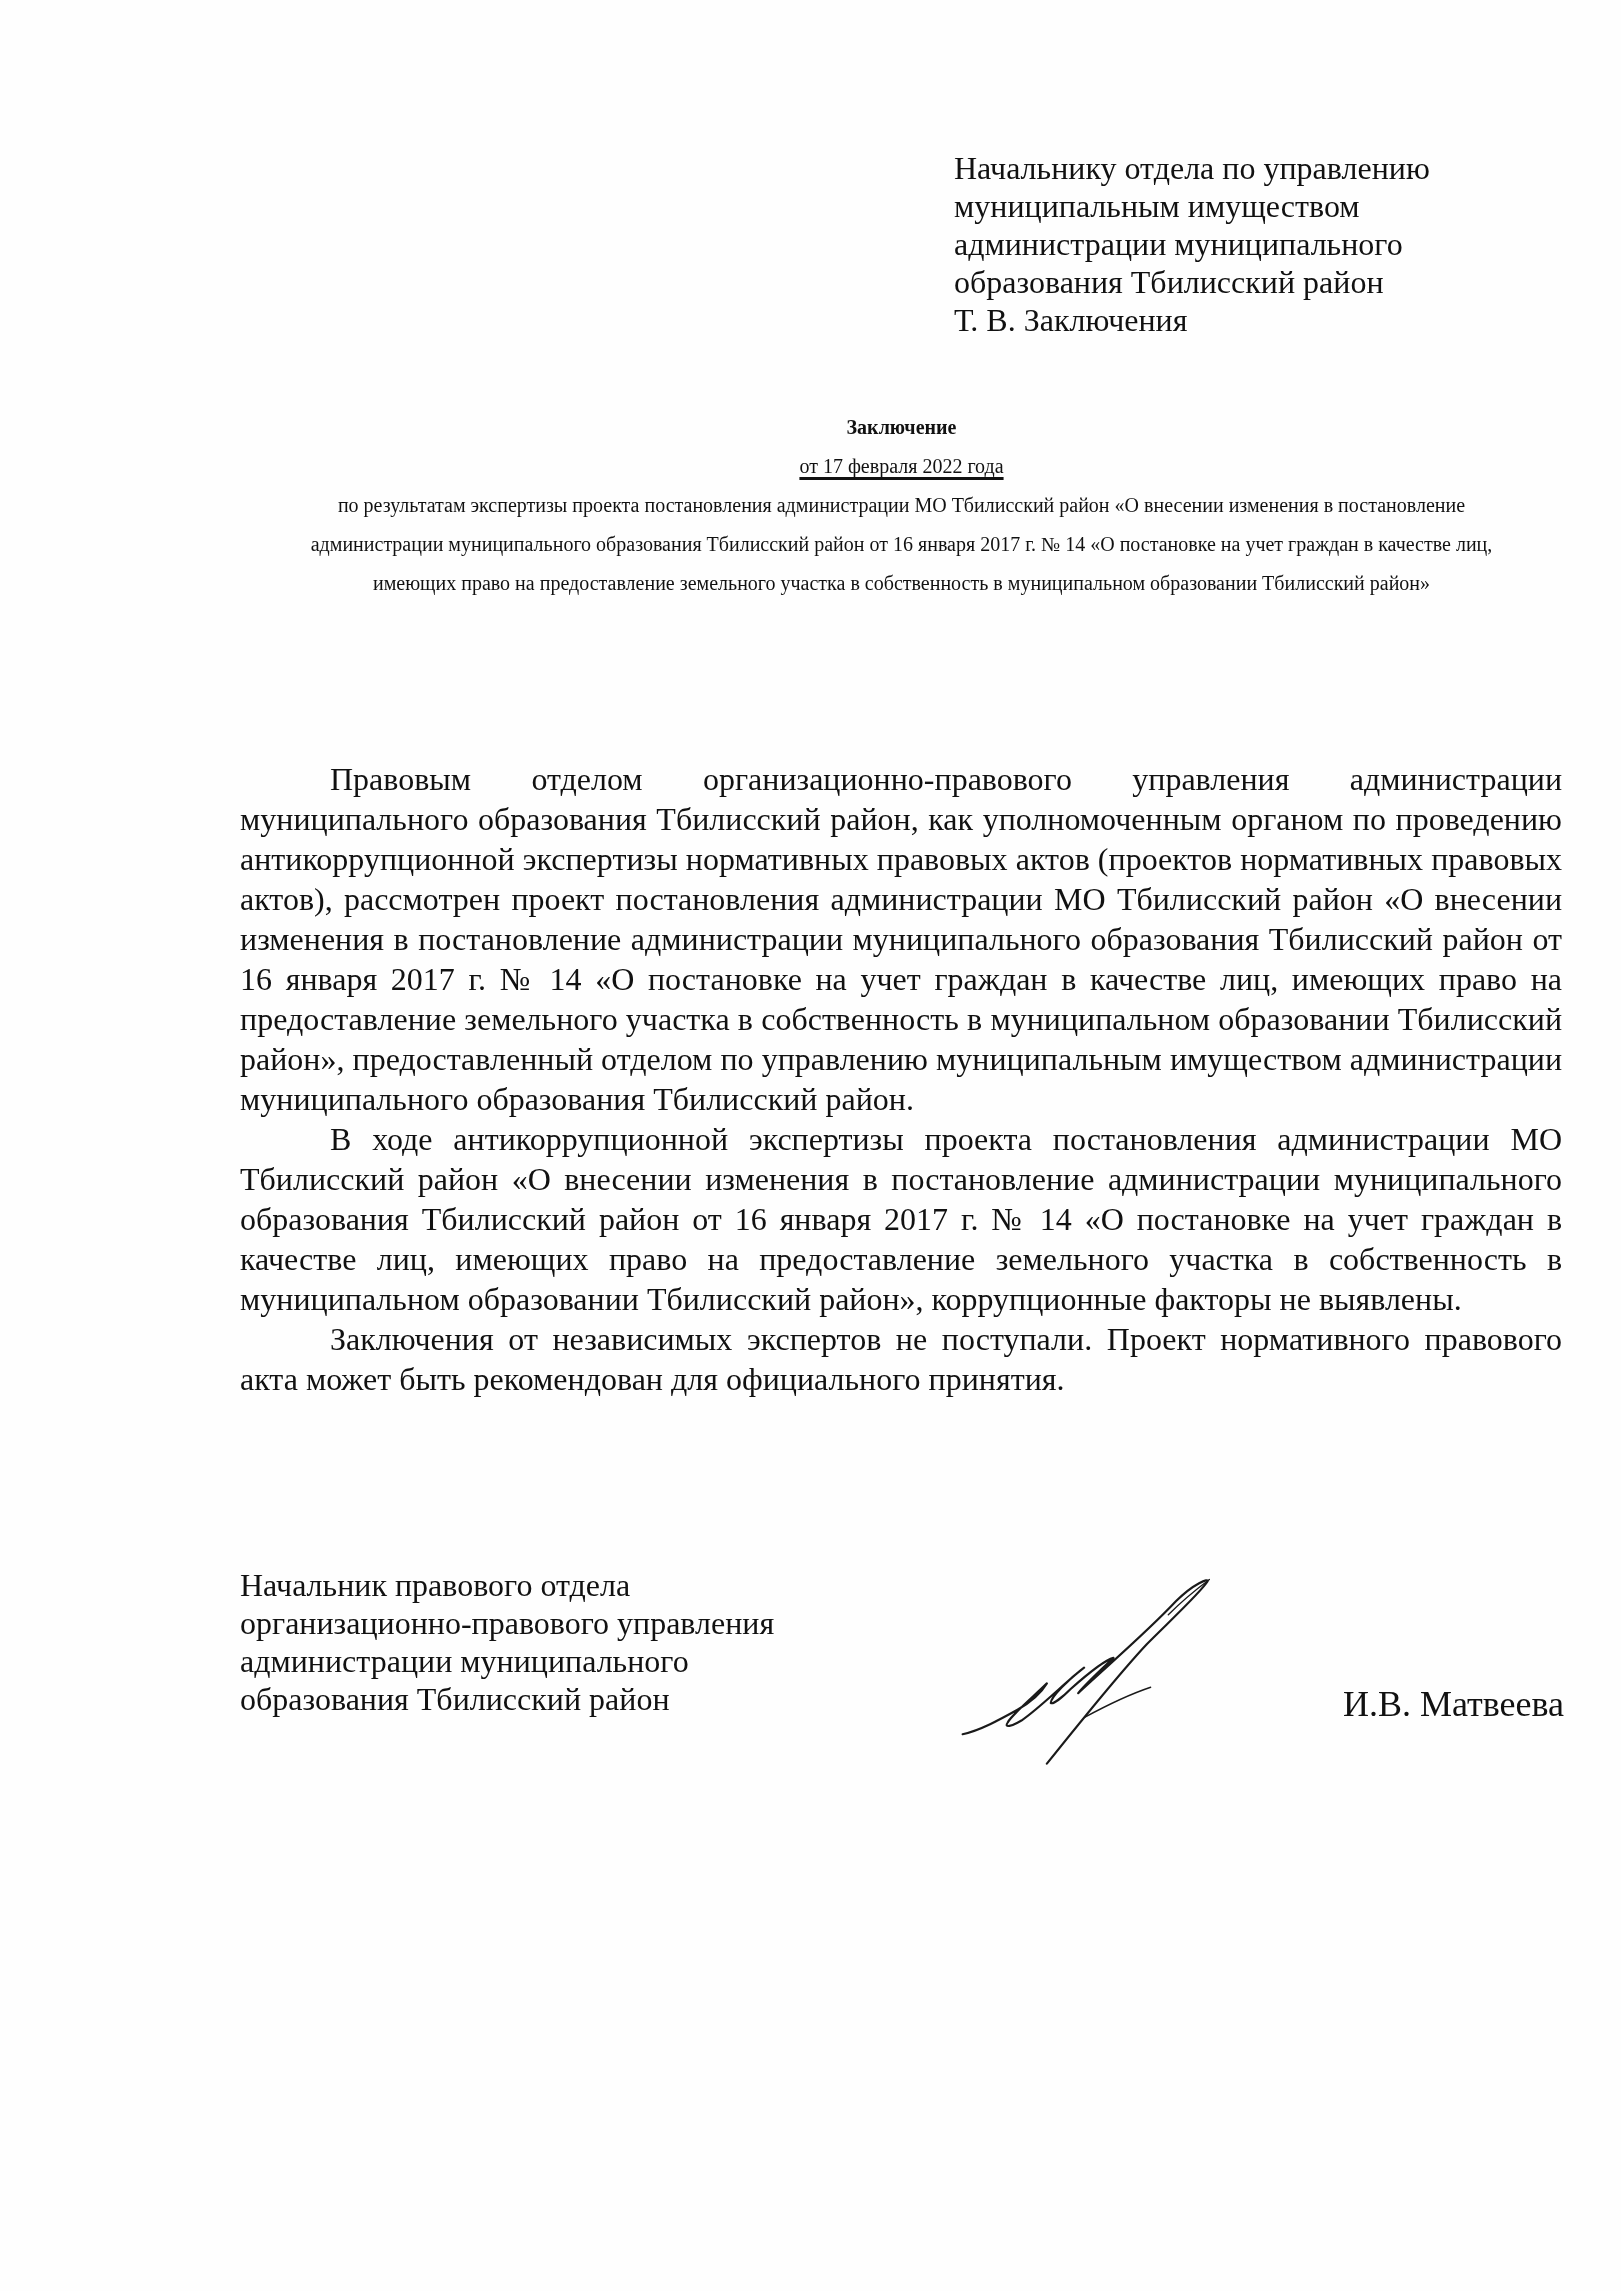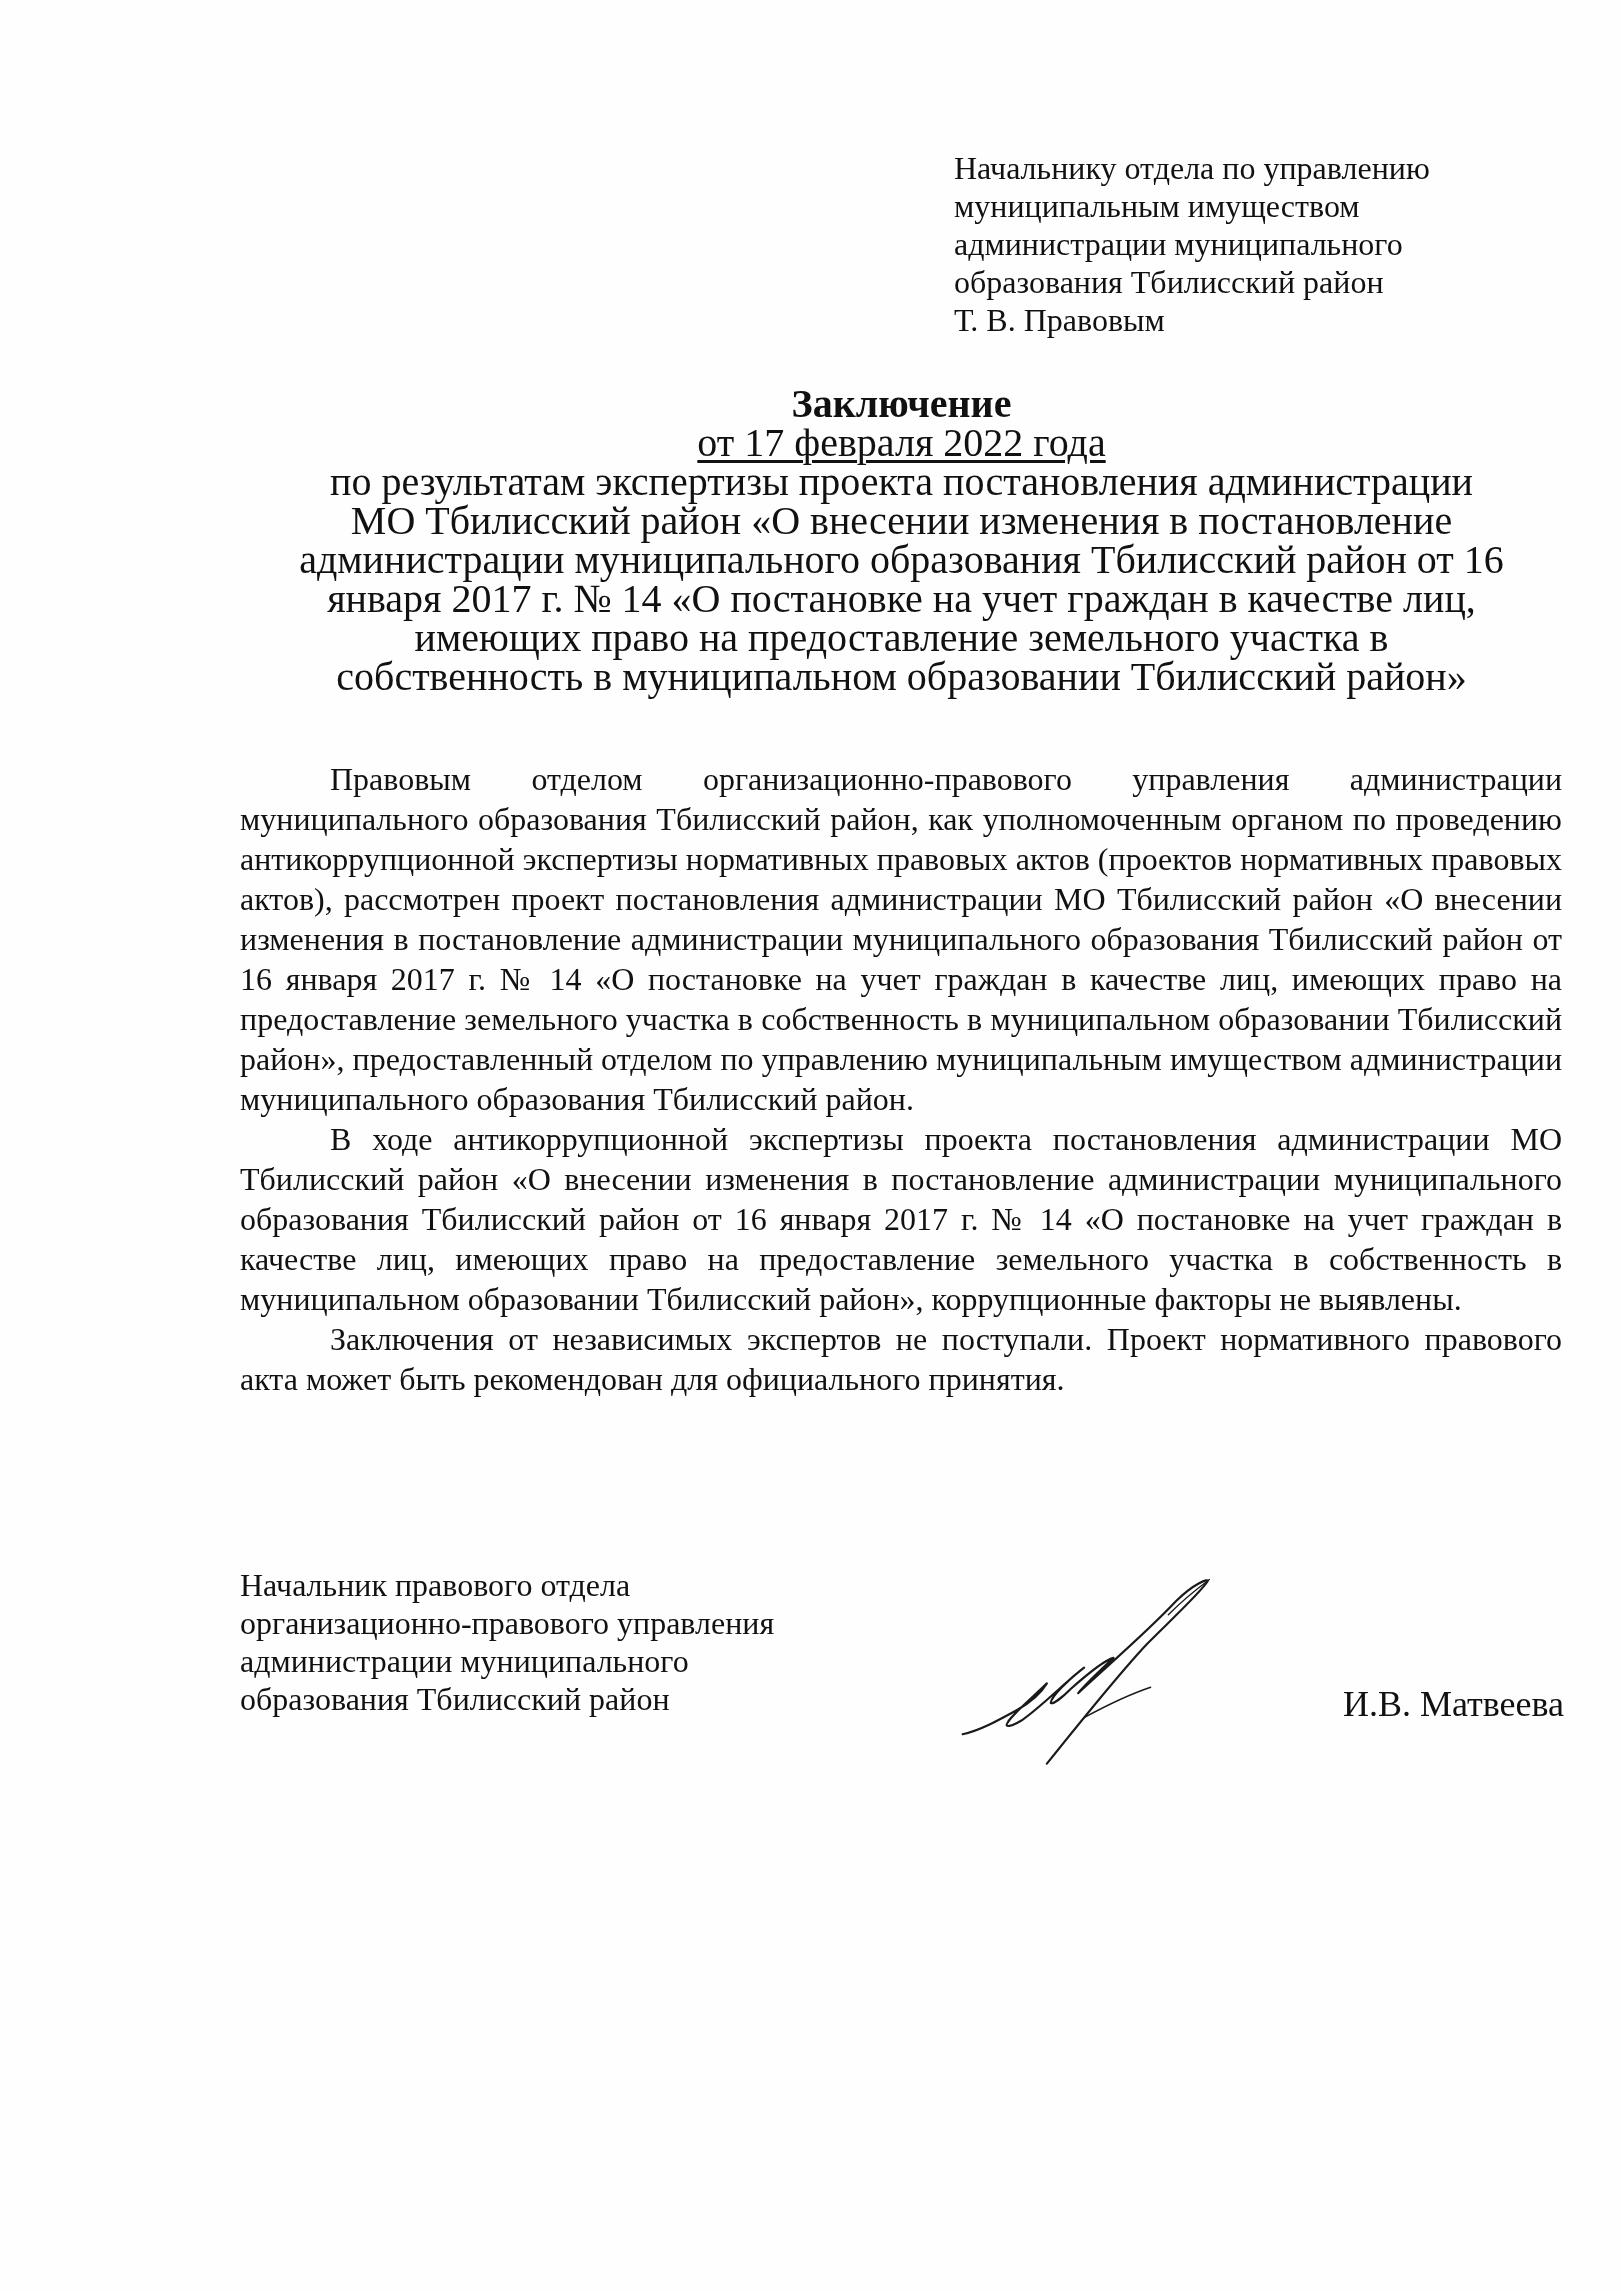--- a/index.html
+++ b/index.html
@@ -28,24 +28,24 @@
       top: 149px;
       width: 627px;
       font-size: 32px;
       line-height: 38px;
       margin-left: 36px;
     }
     .addressee div { white-space: nowrap; }
     .title-block {
       position: absolute;
       left: 240px;
-      top: 384px;
+      top: 408px;
       width: 1323px;
       text-align: center;
-      font-size: 40px;
+      font-size: 20px;
       line-height: 39px;
     }
     .title-block .doc-title {
       font-weight: bold;
     }
     .title-block .doc-date {
       font-weight: normal;
       text-decoration: underline;
       text-decoration-thickness: 2.9px;
       text-underline-offset: 3.9px;
@@ -95,21 +95,21 @@
 </head>
 <body>
 
 <div class="page">
 
   <div class="addressee">
     <div>Начальнику отдела по управлению</div>
     <div>муниципальным имуществом</div>
     <div>администрации муниципального</div>
     <div>образования Тбилисский район</div>
-    <div>Т. В. Правовым</div>
+    <div>Т. В. Заключения</div>
   </div>
 
   <div class="title-block">
     <div class="doc-title">Заключение</div>
     <div><span class="doc-date">от 17 февраля 2022 года</span></div>
     <div class="doc-subject">по результатам экспертизы проекта постановления администрации МО Тбилисский район «О внесении изменения в постановление администрации муниципального образования Тбилисский район от 16 января 2017 г. № 14 «О постановке на учет граждан в качестве лиц, имеющих право на предоставление земельного участка в собственность в муниципальном образовании Тбилисский район»</div>
   </div>
 
   <div class="body-text">
     <p>Правовым отделом организационно-правового управления администрации муниципального образования Тбилисский район, как уполномоченным органом по проведению антикоррупционной экспертизы нормативных правовых актов (проектов нормативных правовых актов), рассмотрен проект постановления администрации МО Тбилисский район «О внесении изменения в постановление администрации муниципального образования Тбилисский район от 16 января 2017 г. № 14 «О постановке на учет граждан в качестве лиц, имеющих право на предоставление земельного участка в собственность в муниципальном образовании Тбилисский район», предоставленный отделом по управлению муниципальным имуществом администрации муниципального образования Тбилисский район.</p>

